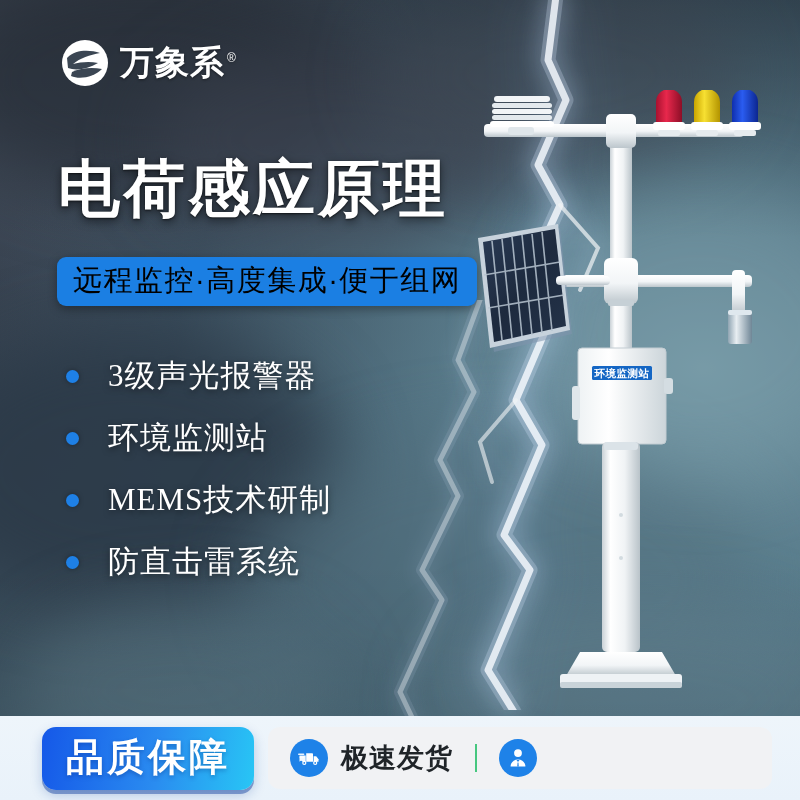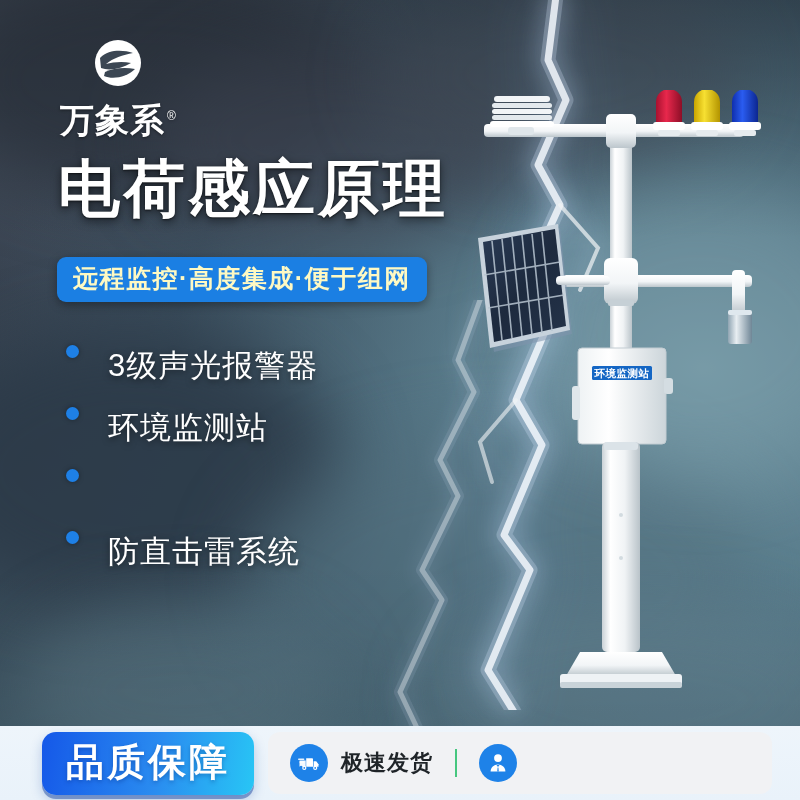--- a/index.html
+++ b/index.html
@@ -28,62 +28,62 @@
   .c8{left:430px;top:600px;width:420px;height:200px;background:rgba(108,140,154,.4);}
   .haze{position:absolute;inset:0;background:linear-gradient(180deg,rgba(0,0,0,.18) 0%,rgba(0,0,0,0) 30%,rgba(0,0,0,0) 70%,rgba(0,0,0,.10) 100%);}
 
   
   .bolt{position:absolute;left:430px;top:-10px;width:260px;height:720px;opacity:.92;
         filter:drop-shadow(0 0 12px rgba(200,225,255,.75)) drop-shadow(0 0 30px rgba(150,190,235,.45));}
   .bolt2{position:absolute;left:330px;top:300px;width:200px;height:480px;opacity:.55;
         filter:drop-shadow(0 0 10px rgba(200,225,255,.6));}
 
   
-  .logo{position:absolute;left:60px;top:38px;display:flex;align-items:center;gap:10px;flex-direction:column;}
+  .logo{position:absolute;left:60px;top:38px;display:flex;align-items:center;gap:10px;}
   .logo-mark{width:50px;height:50px;flex:0 0 auto;}
   .logo-text{color:#fff;font-size:34px;font-weight:700;letter-spacing:1px;
     text-shadow:0 1px 3px rgba(0,0,0,.45);position:relative;}
   .logo-r{font-size:12px;vertical-align:super;font-weight:400;margin-left:2px;}
 
   
   .headline{position:absolute;left:58px;top:158px;color:#fff;
     font-size:62px;font-weight:700;letter-spacing:3px;line-height:1;
     text-shadow:0 3px 10px rgba(0,0,0,.55),0 1px 2px rgba(0,0,0,.6);}
 
   
   .subpill{position:absolute;left:57px;top:257px;background:#1b7fe3;
     border-radius:9px;padding:9px 16px 11px 16px;
     box-shadow:0 3px 10px rgba(0,0,0,.35);}
-  .subpill span{color:#fef9c3;font-size:25px;font-weight:700;letter-spacing:1.5px;line-height:1;}
+  .subpill span{color:#000000;font-size:29px;font-weight:400;letter-spacing:1.5px;line-height:1;}
 
   
   .features{position:absolute;left:66px;top:345px;}
-  .feat{display:flex;align-items:flex-start;height:62px;}
+  .feat{display:flex;align-items:center;height:62px;font-family:Liberation Serif, serif;}
   .dot{width:13px;height:13px;border-radius:50%;background:#1e80e6;flex:0 0 auto;
        box-shadow:0 0 5px rgba(0,0,0,.35);}
   .feat-label{color:#fff;font-size:31px;font-weight:400;margin-left:29px;letter-spacing:1px;
     text-shadow:0 2px 6px rgba(0,0,0,.5);}
 
   
   .product{position:absolute;left:460px;top:90px;width:340px;height:610px;}
 
   
-  .bottombar{position:absolute;left:0;bottom:0;width:800px;height:74px;
+  .bottombar{position:absolute;left:0;bottom:0;width:800px;height:84px;
     background:linear-gradient(180deg,#eef5fb 0%,#e9f2fa 100%);
     display:flex;align-items:center;}
   .quality{margin-left:42px;background:linear-gradient(100deg,#1558e8 0%,#2a8cf0 55%,#28c6f5 100%);
     border-radius:14px;padding:11px 24px 14px 24px;box-shadow:0 4px 0 rgba(18,64,160,.45),0 5px 12px rgba(20,70,160,.25);}
   .quality span{color:#fff;font-size:38px;font-weight:700;letter-spacing:3px;line-height:1;
     text-shadow:0 2px 4px rgba(0,40,120,.35);}
   .services{margin-left:14px;flex:1;margin-right:28px;height:62px;
     background:#f1f2f4;border-radius:12px;display:flex;align-items:center;}
   .svc{display:flex;align-items:center;padding:0 22px;}
   .svc-ico{width:38px;height:38px;border-radius:50%;background:#1e82e8;flex:0 0 auto;
     display:flex;align-items:center;justify-content:center;}
-  .svc-label{margin-left:13px;color:#1f2428;font-size:22px;font-weight:700;letter-spacing:1px;}
+  .svc-label{margin-left:13px;color:#1f2428;font-size:27px;font-weight:700;letter-spacing:1px;}
   .svc-sep{width:2px;height:28px;background:#28c06a;opacity:.85;}
 </style>
 </head>
 <body>
 
 <div class="poster">
 
   <div class="bg">
     <div class="cloud c1"></div>
     <div class="cloud c2"></div>
@@ -128,20 +128,21 @@
     <div class="feat">
       <span class="dot"></span>
       <span class="feat-label">3级声光报警器</span>
     </div>
     <div class="feat">
       <span class="dot"></span>
       <span class="feat-label">环境监测站</span>
     </div>
     <div class="feat">
       <span class="dot"></span>
+      <span class="feat-label">MEMS技术研制</span>
     </div>
     <div class="feat">
       <span class="dot"></span>
       <span class="feat-label">防直击雷系统</span>
     </div>
   </div>
 
   <svg class="product" viewBox="0 0 340 610">
     <defs>
       <linearGradient id="poleG" x1="0" y1="0" x2="1" y2="0">

